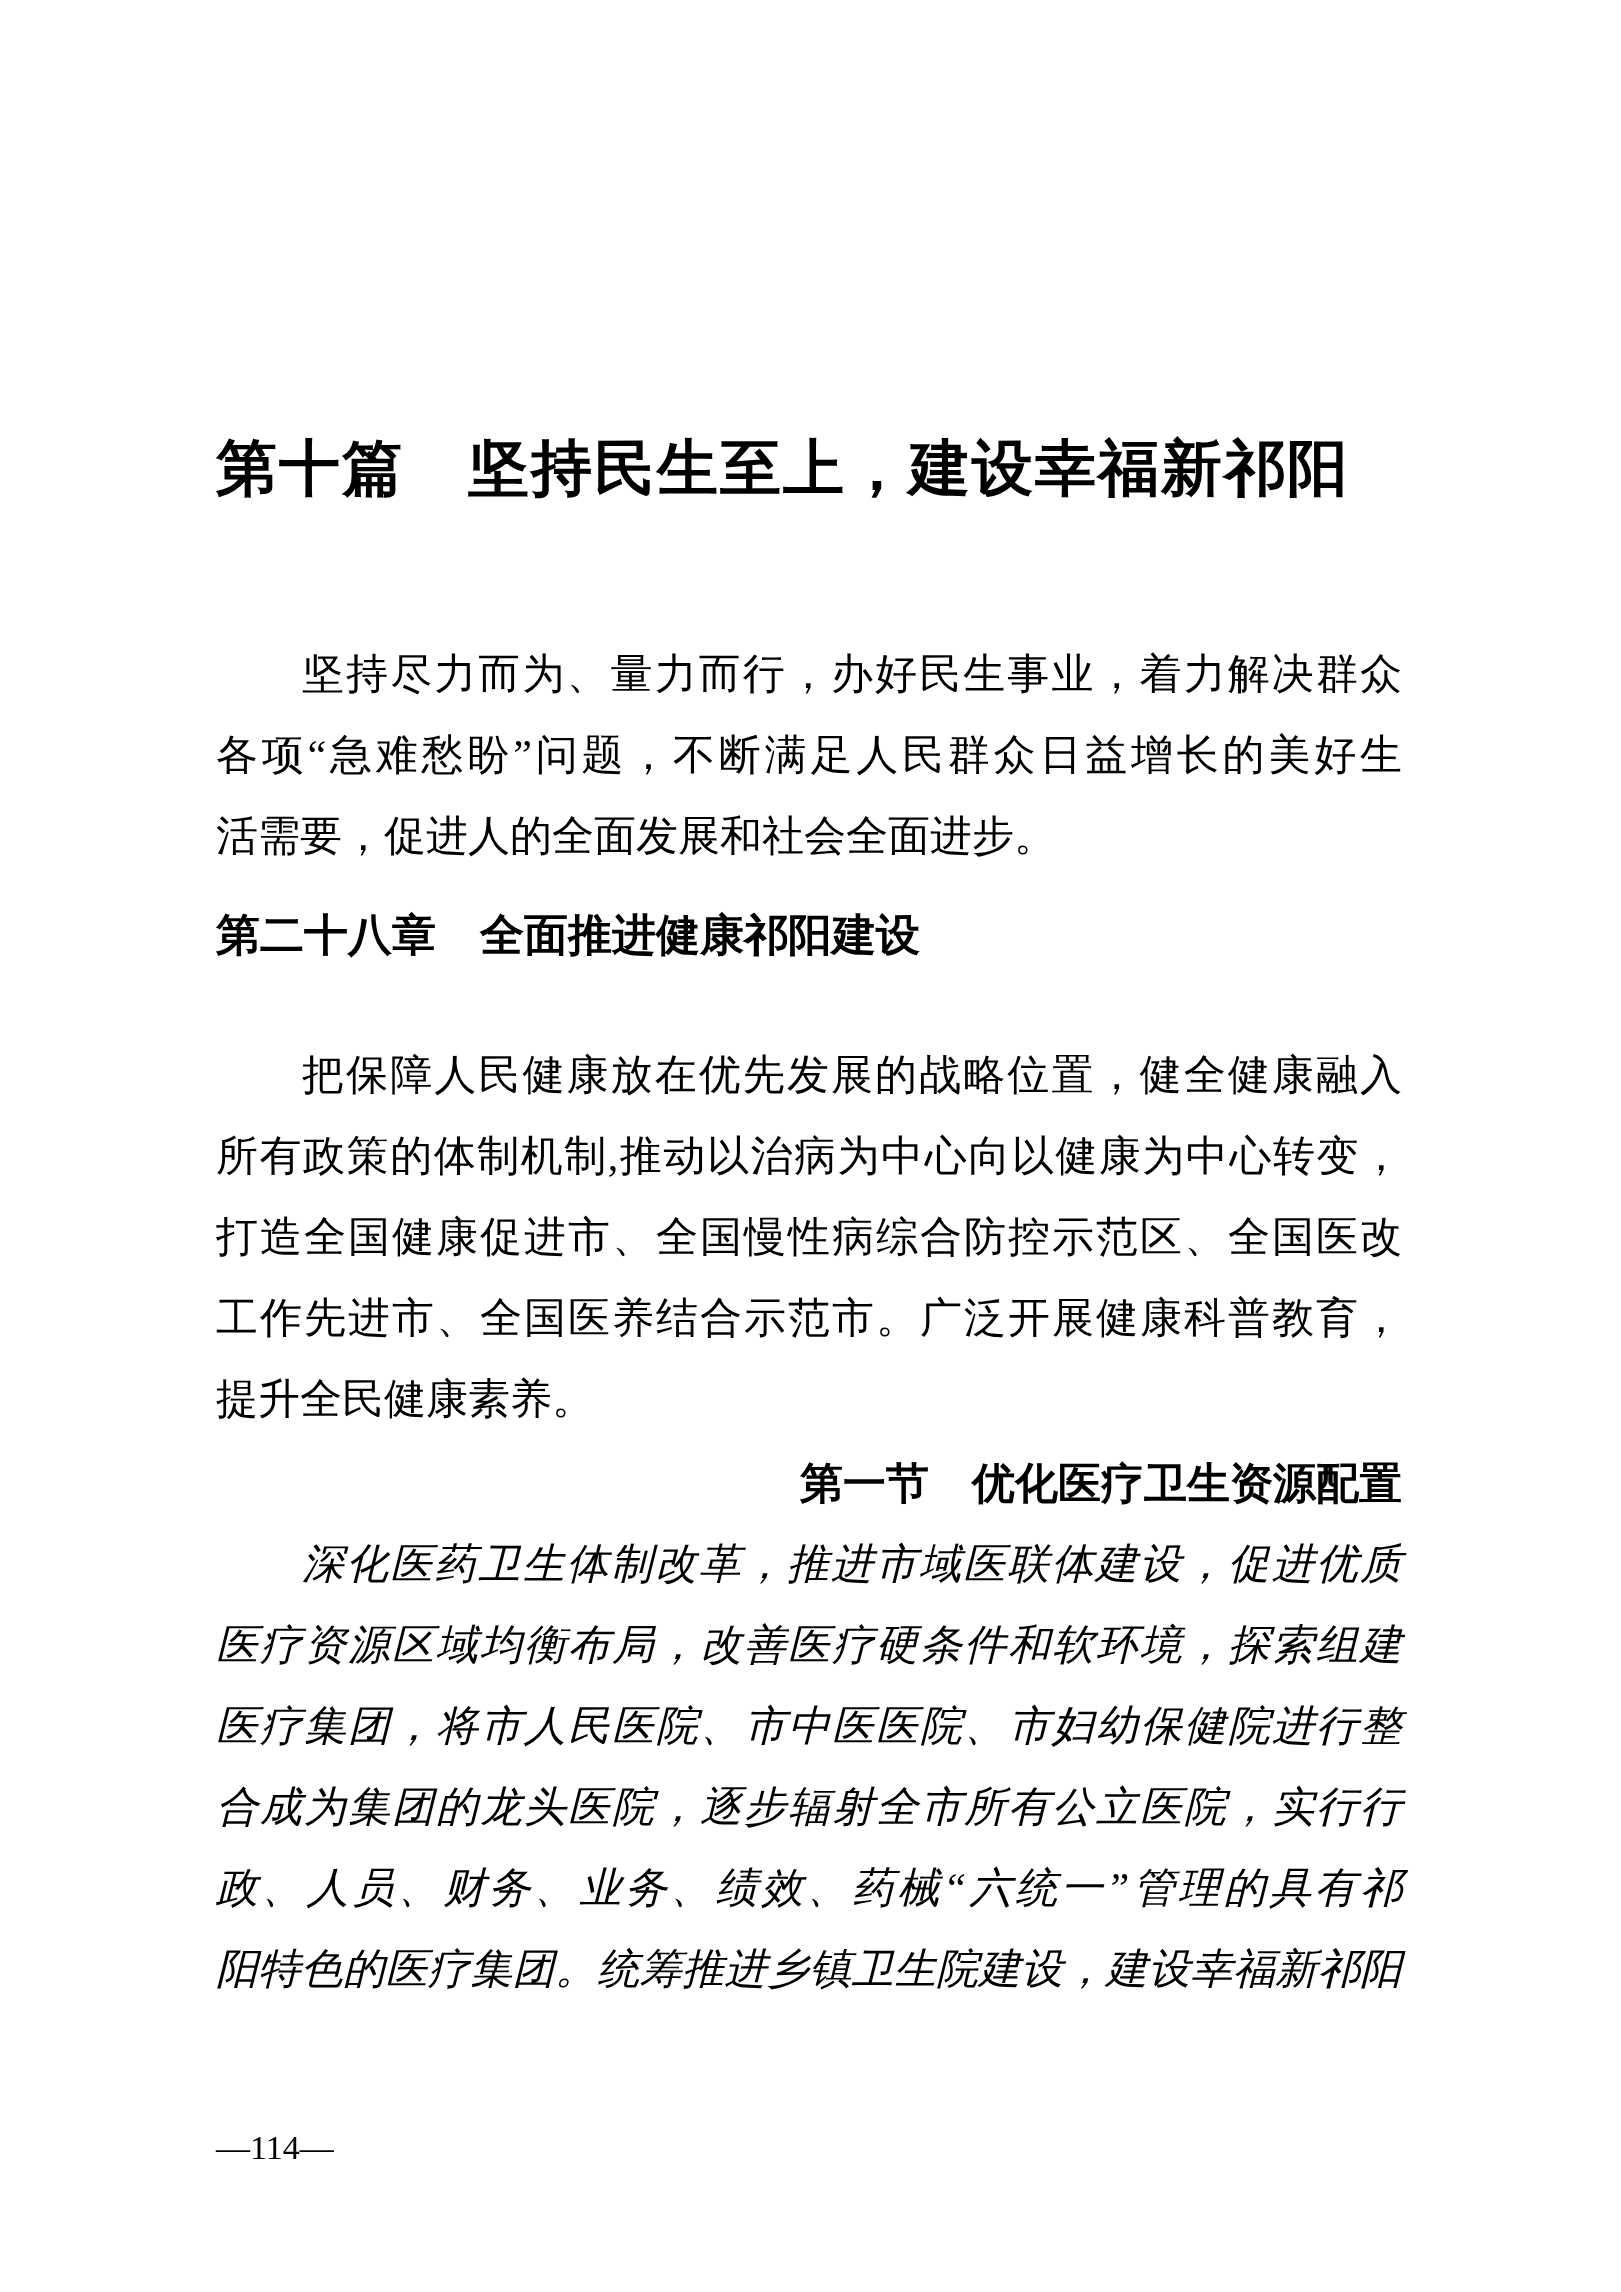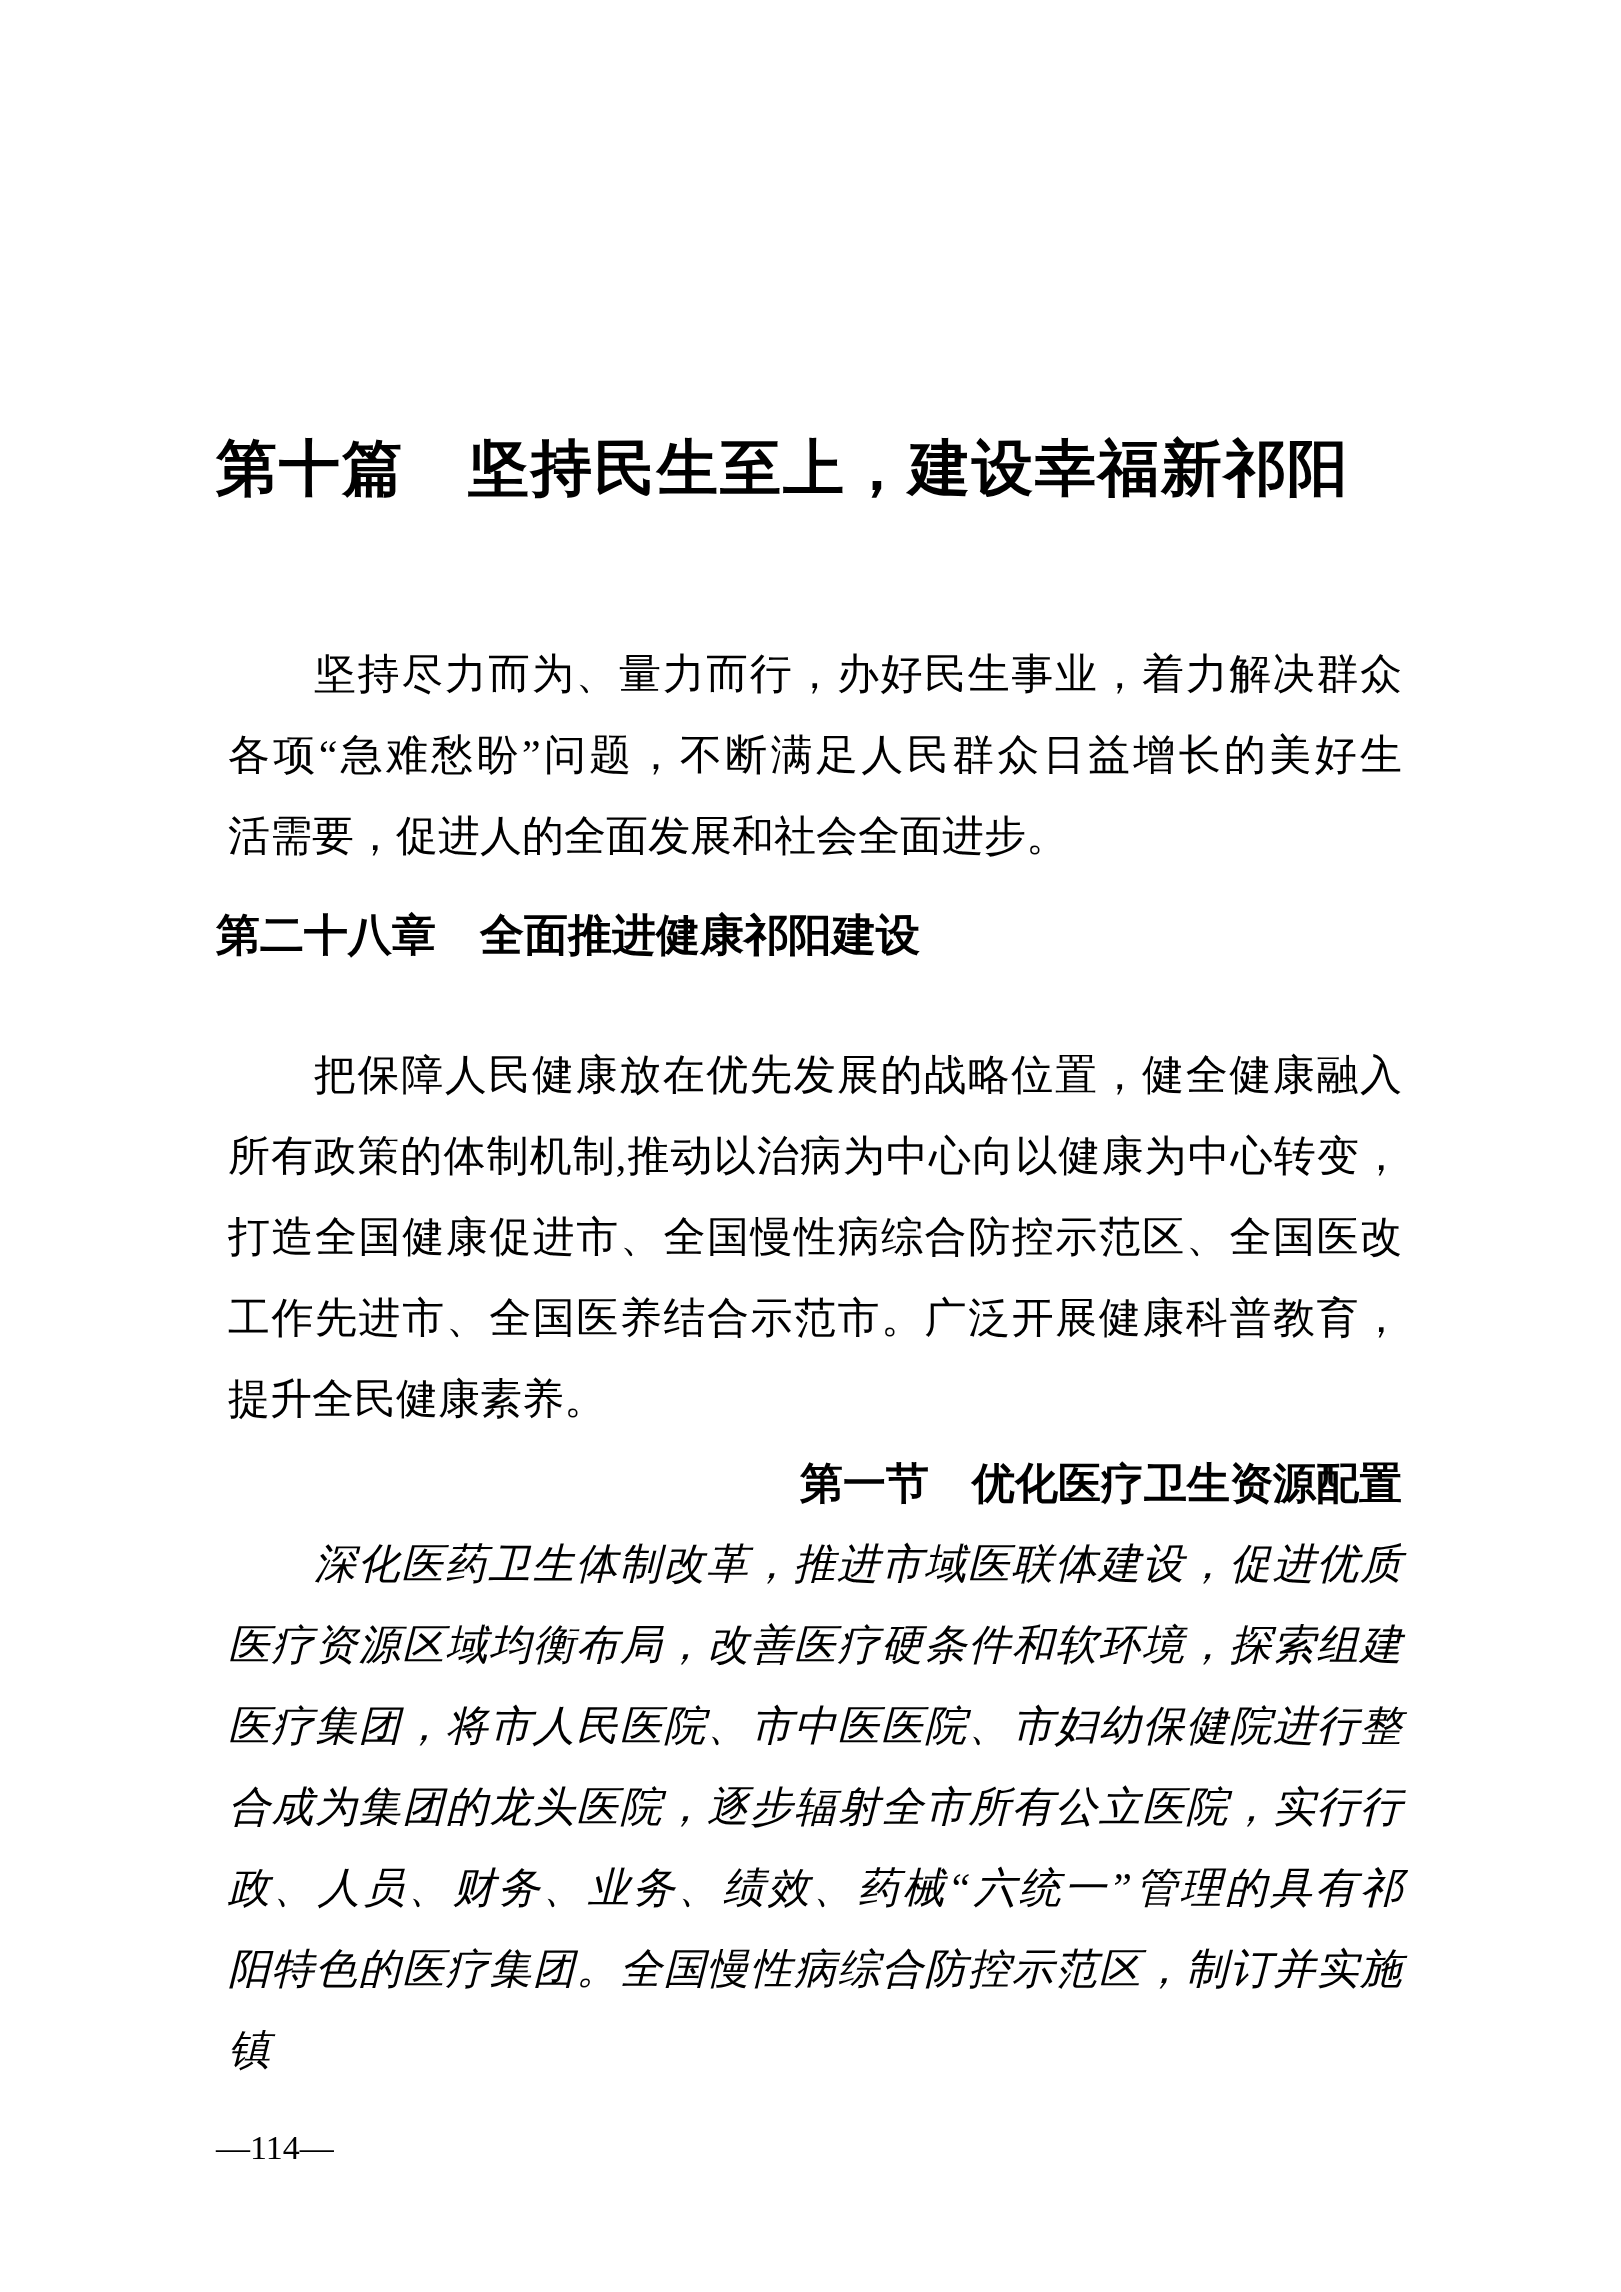--- a/index.html
+++ b/index.html
@@ -57,21 +57,20 @@
     width: 1186px;
     font-size: 42px;
     line-height: 81px;
   }
   .para-1 { top: 634px; }
   .para-2 { top: 1035px; }
   .para-3 { top: 1524px; font-style: italic; }
   .line {
     text-align: justify;
     text-align-last: justify;
-    margin-left: 12px;
   }
   .line.indent {
     text-indent: 86px;
   }
   .line.lastline {
     text-align-last: left;
   }
   .page-number {
     position: absolute;
     left: 216px;
@@ -104,19 +103,19 @@
   </div>
 
   <div class="section-title">第一节　优化医疗卫生资源配置</div>
 
   <div class="para para-3">
     <div class="line indent">深化医药卫生体制改革，推进市域医联体建设，促进优质</div>
     <div class="line">医疗资源区域均衡布局，改善医疗硬条件和软环境，探索组建</div>
     <div class="line">医疗集团，将市人民医院、市中医医院、市妇幼保健院进行整</div>
     <div class="line">合成为集团的龙头医院，逐步辐射全市所有公立医院，实行行</div>
     <div class="line">政、人员、财务、业务、绩效、药械“六统一”管理的具有祁</div>
-    <div class="line">阳特色的医疗集团。全国慢性病综合防控示范区，制订并实施镇</div>
+    <div class="line">阳特色的医疗集团。统筹推进乡镇卫生院建设，建设幸福新祁阳</div>
   </div>
 
   <div class="page-number">—114—</div>
 
 </div>
 
 
 </body></html>

